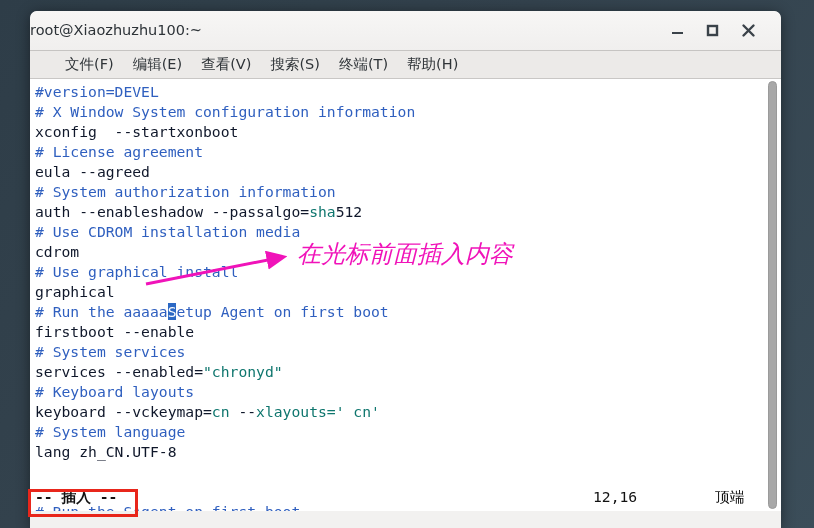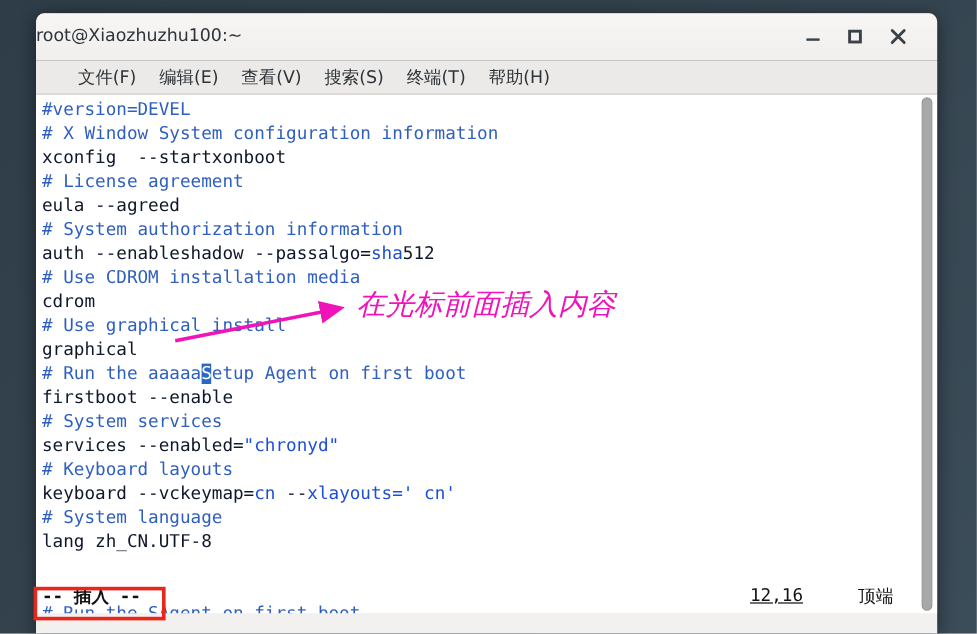--- a/index.html
+++ b/index.html
@@ -88,21 +88,21 @@
     right: 16px;
     font-family: "DejaVu Sans Mono", "Liberation Mono", monospace;
     font-size: 14.7px;
     line-height: 20px;
     white-space: pre;
     color: #202020;
     letter-spacing: 0px;
   }
   .ln { height: 20px; }
   .cm { color: #2f5fbf; }
-  .st { color: #1d4ed8; }
+  .st { color: #0f766e; }
   .pl { color: #0f172a; }
   .cur {
     background: #2b68c4;
     color: #ffffff;
   }
 
   
   #statusline {
     position: absolute;
     left: 5px;
@@ -116,23 +116,22 @@
     margin-top: 36px;
   }
   #status-mode {
     position: absolute;
     left: 0;
     top: 0;
     font-weight: bold;
   }
   #status-pos {
     position: absolute;
-    left: 590px;
-    top: 0;
-    text-decoration: underline;
+    left: 558px;
+    top: 0;
   }
   #status-top {
     position: absolute;
     left: 680px;
     top: 0;
     text-align: right;
   }
 
   
   #scrollbar {

